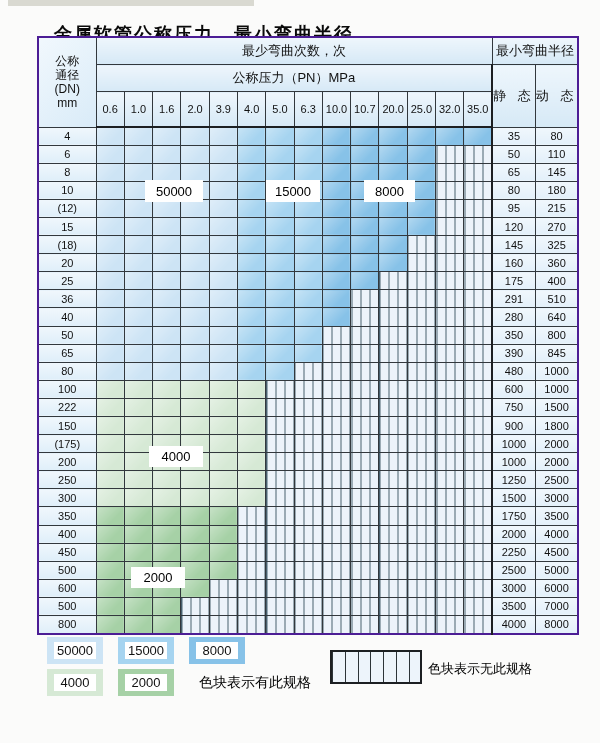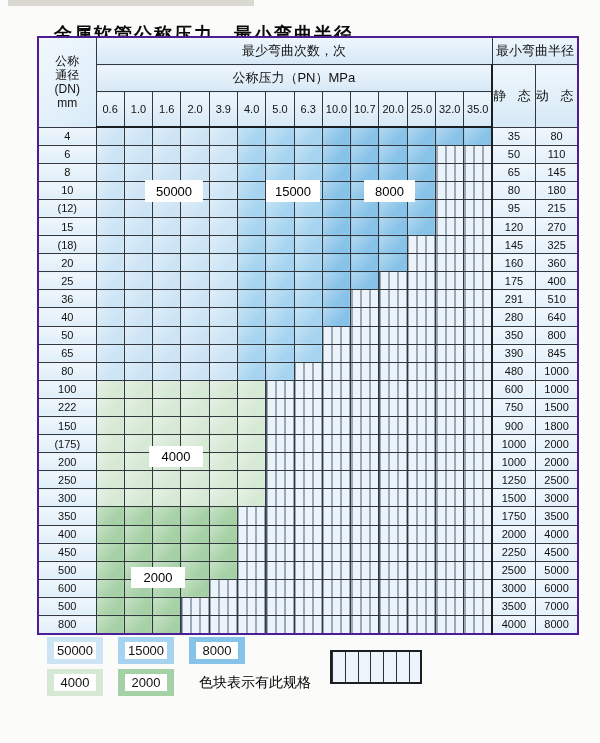--- a/index.html
+++ b/index.html
@@ -665,13 +665,14 @@
   <div class="legend-row lr2" id="legendRow2">
   <div class="swatch" style="background: rgb(214, 233, 213);">
         <div class="inner">4000</div>
       </div>
       <div class="swatch" style="background: rgb(166, 209, 166);">
         <div class="inner">2000</div>
       </div>
       <span class="has-spec-text">色块表示有此规格</span>
     </div>
   <div class="no-spec-box"></div>
+  <div class="no-spec-text">色块表示无此规格</div>
 </div>
 
 </body></html>

